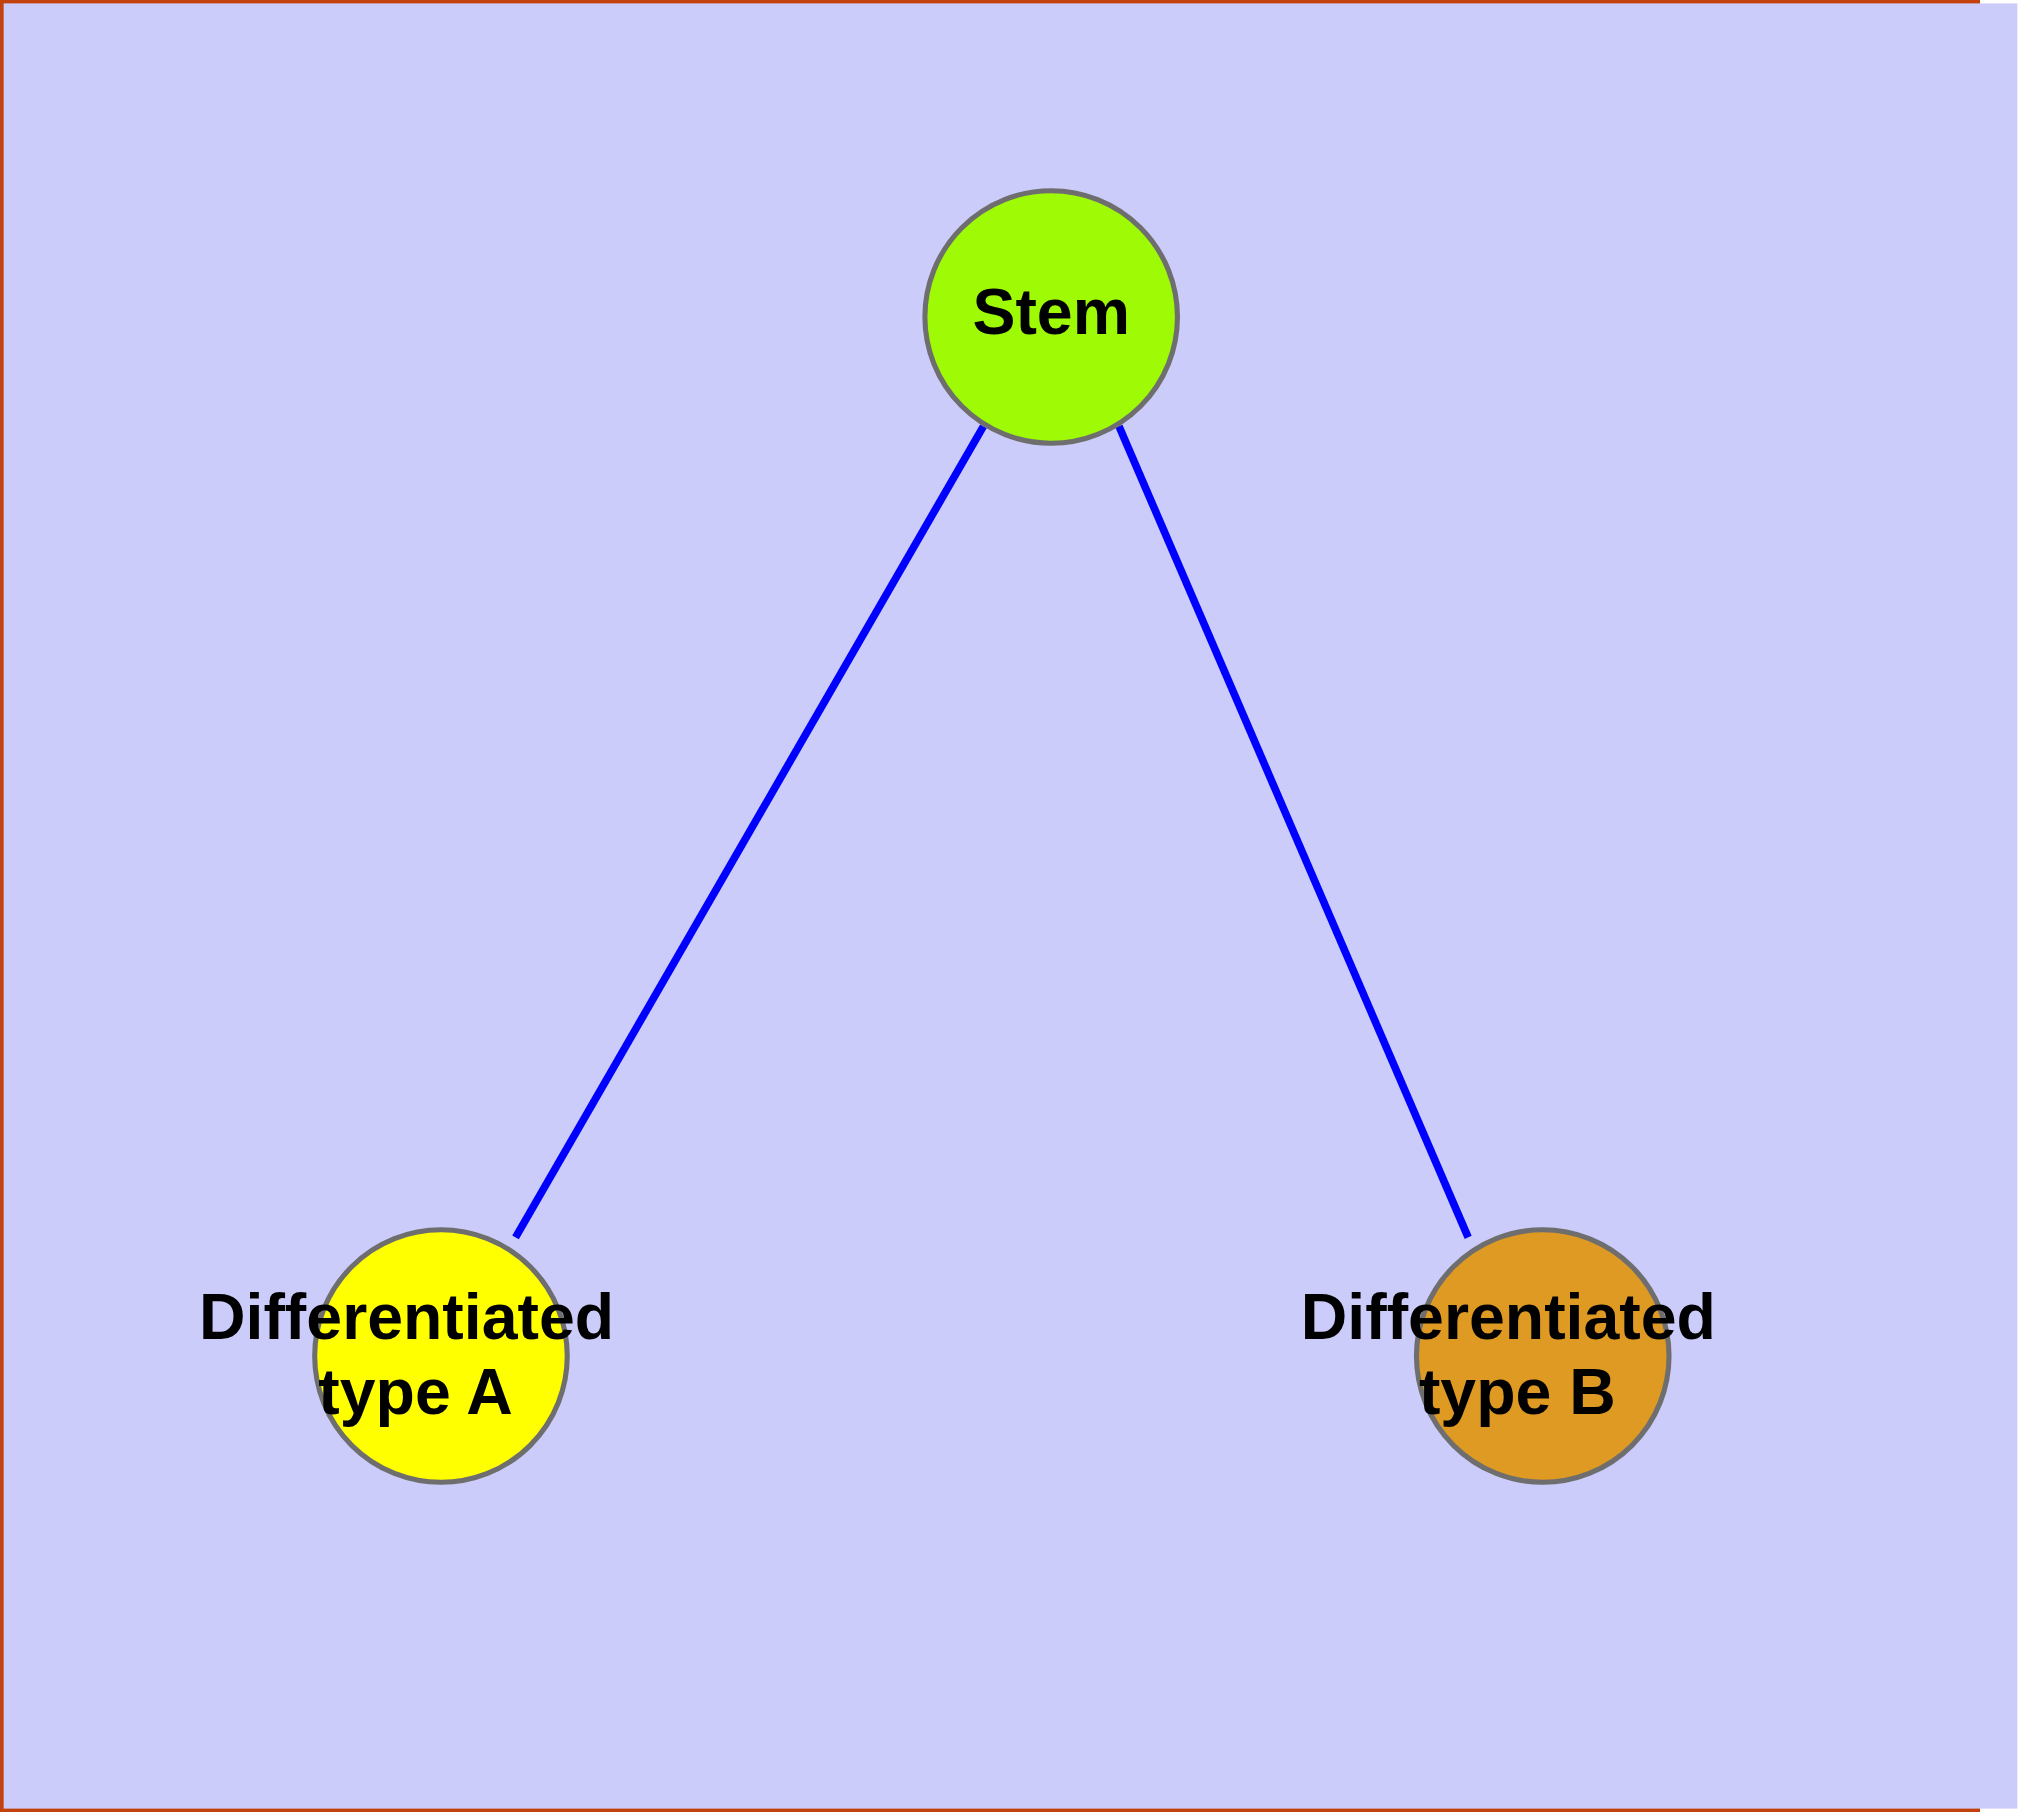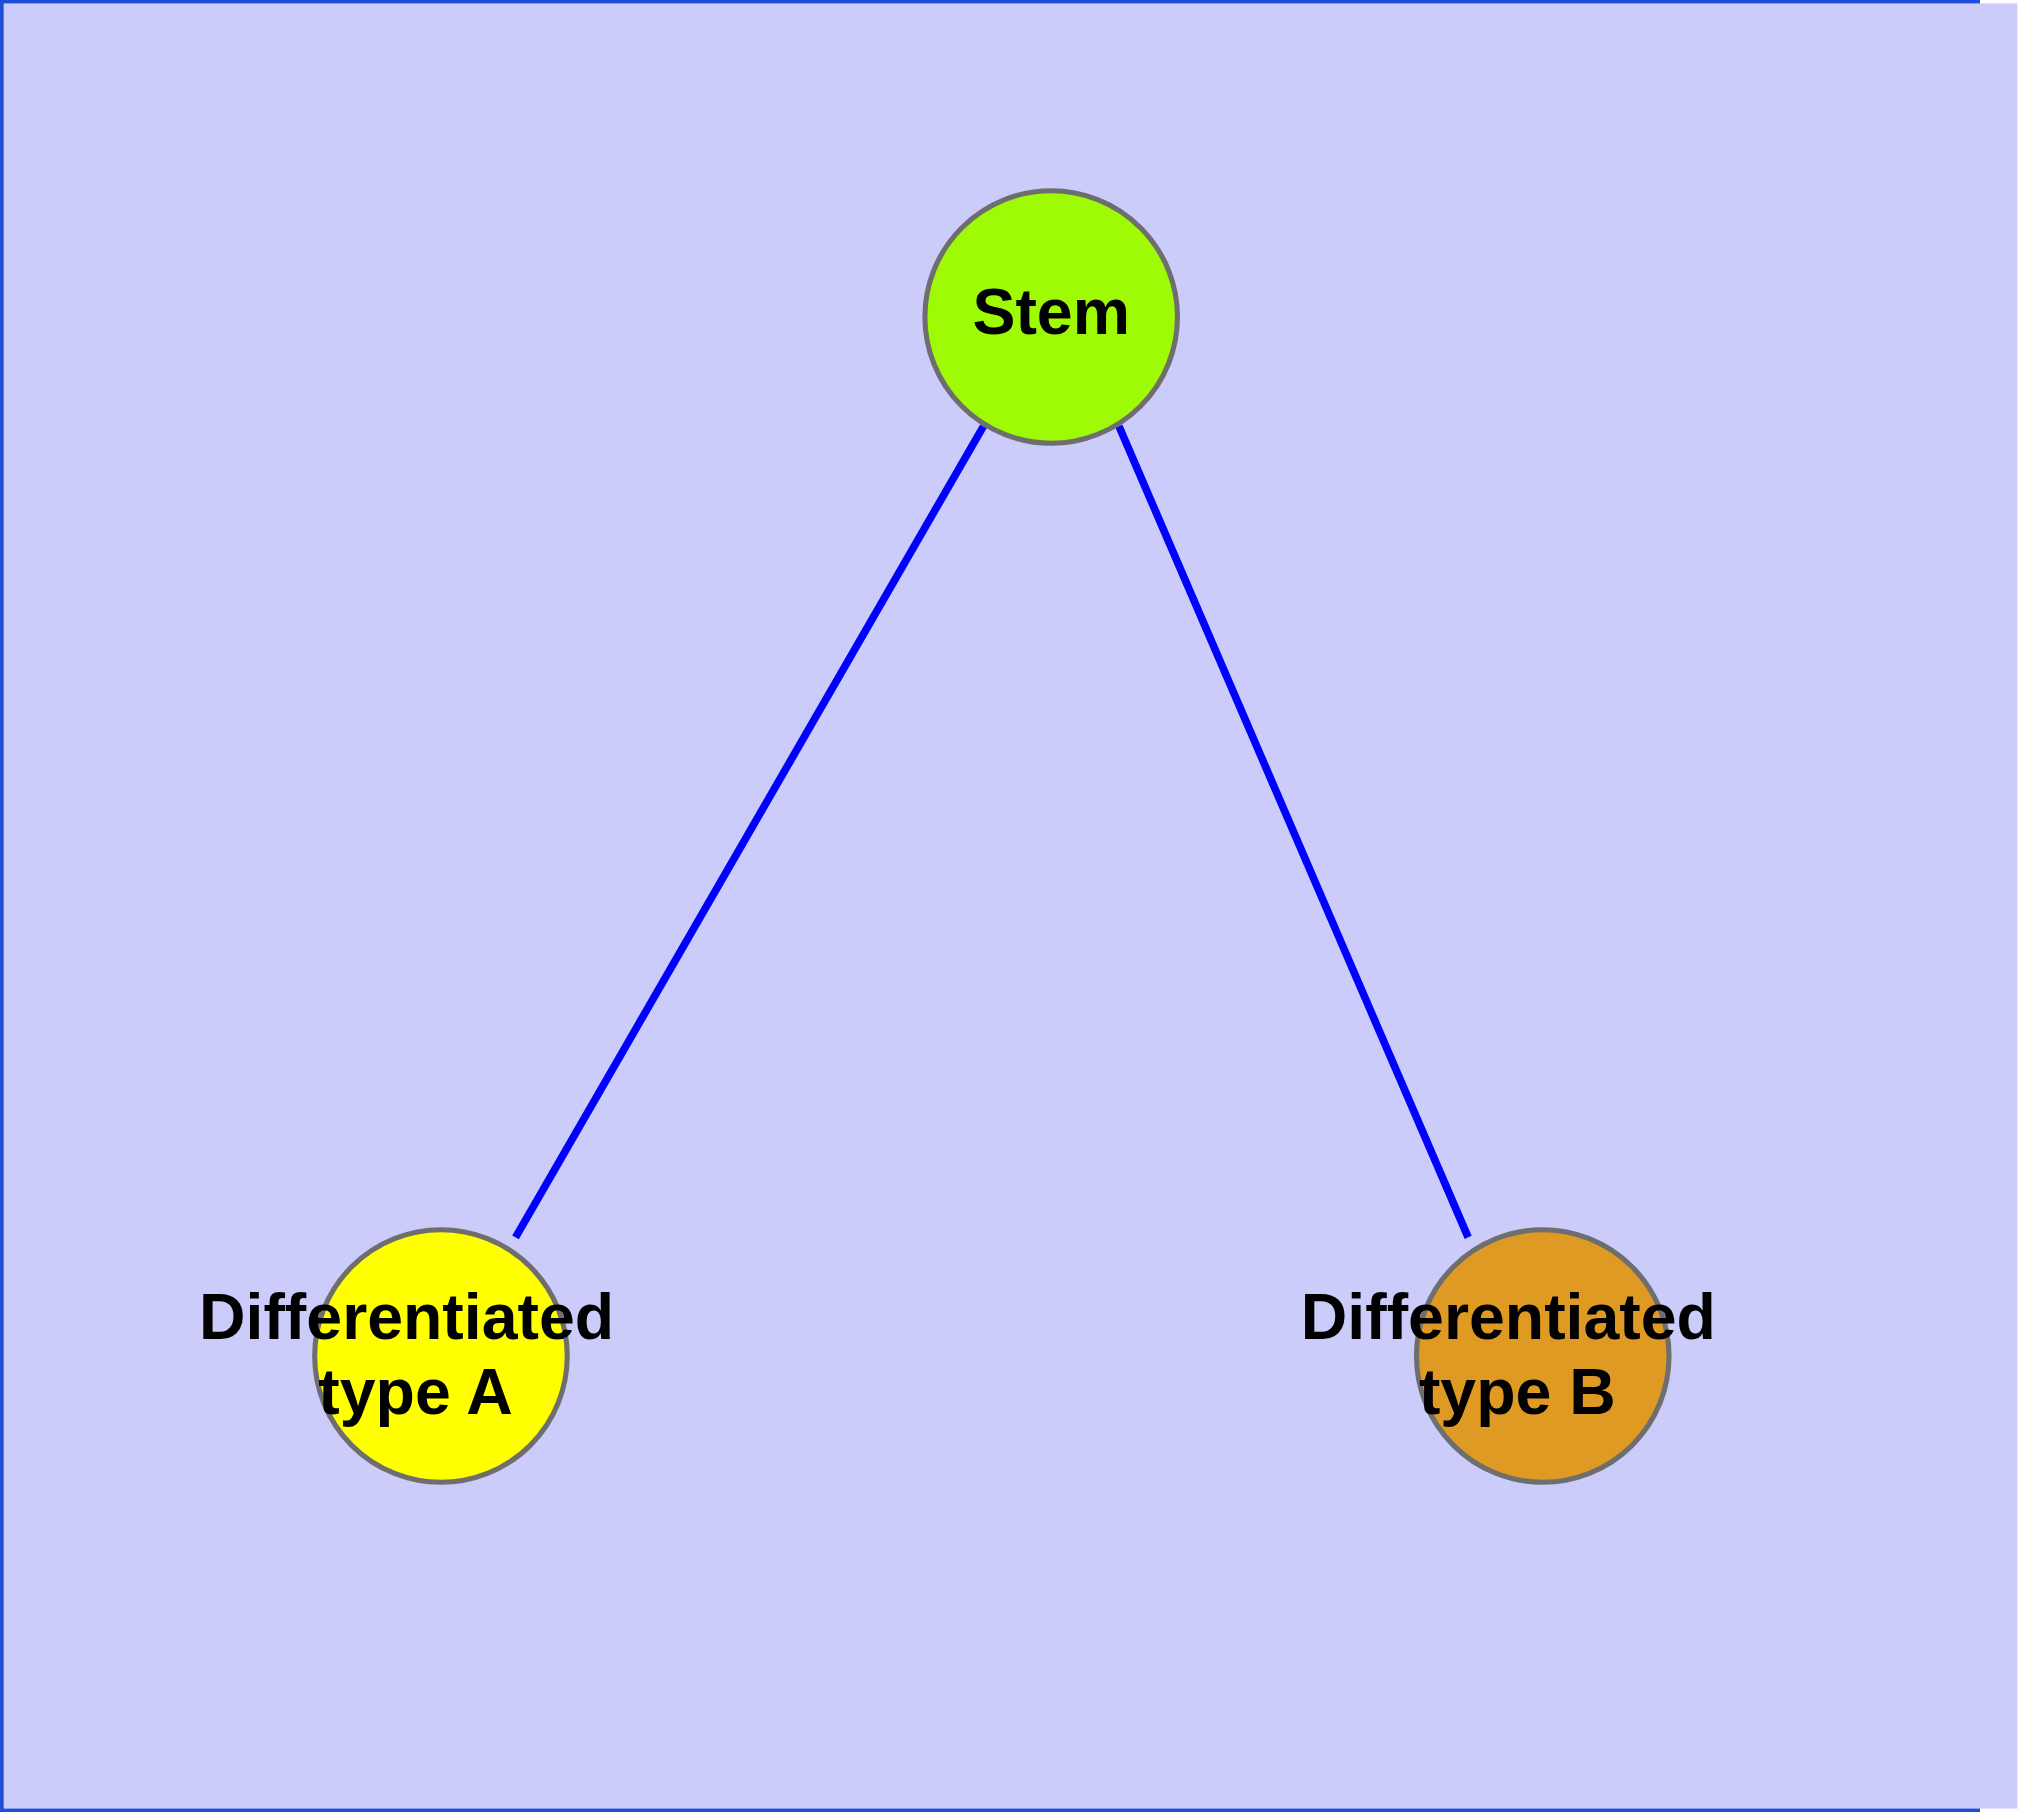--- a/index.html
+++ b/index.html
@@ -12,21 +12,21 @@
     height: 1812px;
     overflow: hidden;
     font-family: "Liberation Sans", sans-serif;
   }
   #graph-canvas {
     position: absolute;
     left: 0;
     top: 0;
     width: 1980px;
     height: 1812px;
-    background: #1d4ed8;
+    background: #c2410c;
   }
   #graph-canvas svg {
     display: block;
   }
   .node-label {
     font-family: "Liberation Sans", sans-serif;
     font-weight: bold;
     fill: #000000;
     text-anchor: middle;
     dominant-baseline: middle;

